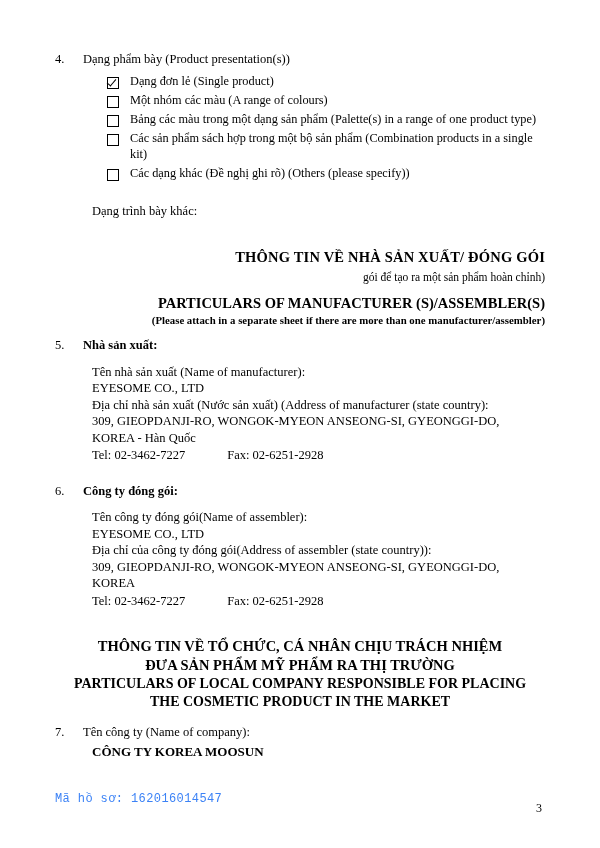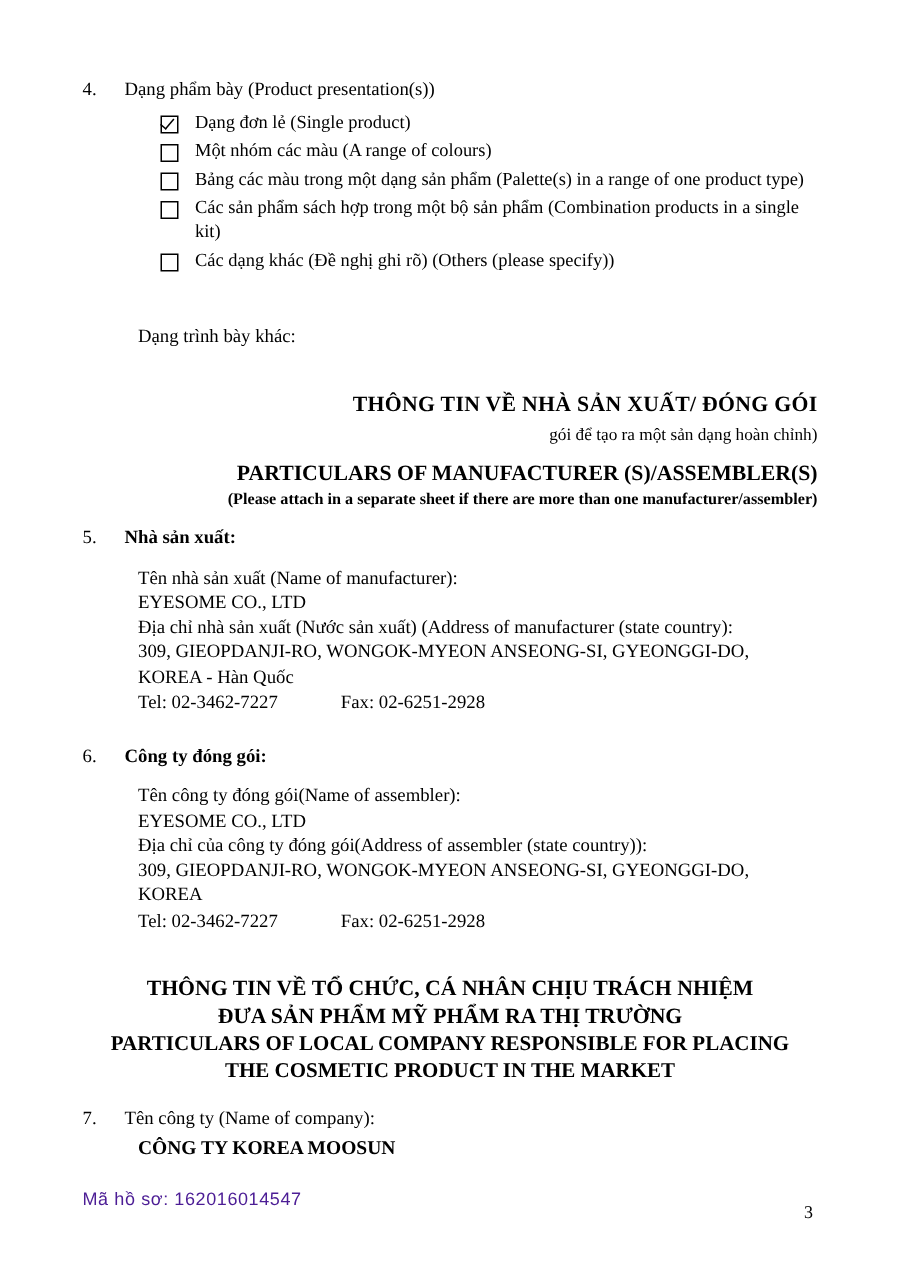--- a/index.html
+++ b/index.html
@@ -73,21 +73,21 @@
     border-width: 0 1.3px 1.3px 0;
     transform: rotate(40deg);
   }
   .opt-label {
     font-size: 12.3px;
     line-height: 1.3;
     flex: 1;
   }
 
   .other-pres {
-    margin-top: 35px;
+    margin-top: 22px;
     margin-left: 37px;
     font-size: 12.5px;
   }
 
   
   .heading-block {
     text-align: right;
     margin-top: 30px;
   }
   .h-main {
@@ -169,23 +169,23 @@
     font-weight: bold;
     font-size: 13px;
     margin-top: 3px;
   }
 
   
   .footer-code {
     position: absolute;
     left: 55px;
     bottom: 42px;
-    font-family: Liberation Sans, sans-serif;
+    font-family: Liberation Mono, monospace;
     font-size: 12px;
-    color: #4c1d95;
+    color: #3b82f6;
     letter-spacing: 0.4px;
   }
   .page-num {
     position: absolute;
     right: 58px;
     bottom: 32px;
     font-size: 12px;
   }
 </style>
 </head>
@@ -218,21 +218,21 @@
     <div class="opt-row">
       <span class="cb"></span>
       <span class="opt-label">Các dạng khác (Đề nghị ghi rõ) (Others (please specify))</span>
     </div>
   </div>
 
   <div class="other-pres">Dạng trình bày khác:</div>
 
   <div class="heading-block">
     <div class="h-main">THÔNG TIN VỀ NHÀ SẢN XUẤT/ ĐÓNG GÓI</div>
-    <div class="h-sub">gói để tạo ra một sản dạng hoàn chỉnh)</div>
+    <div class="h-sub">gói để tạo ra một sản phẩm hoàn chỉnh)</div>
     <div class="h-main2">PARTICULARS OF MANUFACTURER (S)/ASSEMBLER(S)</div>
     <div class="h-sub2">(Please attach in a separate sheet if there are more than one manufacturer/assembler)</div>
   </div>
 
   <div class="numbered-row">
     <div class="num">5.</div>
     <div class="num-body bold">Nhà sản xuất:</div>
   </div>
   <div class="block-body">
     <div class="line">Tên nhà sản xuất (Name of manufacturer):</div>

